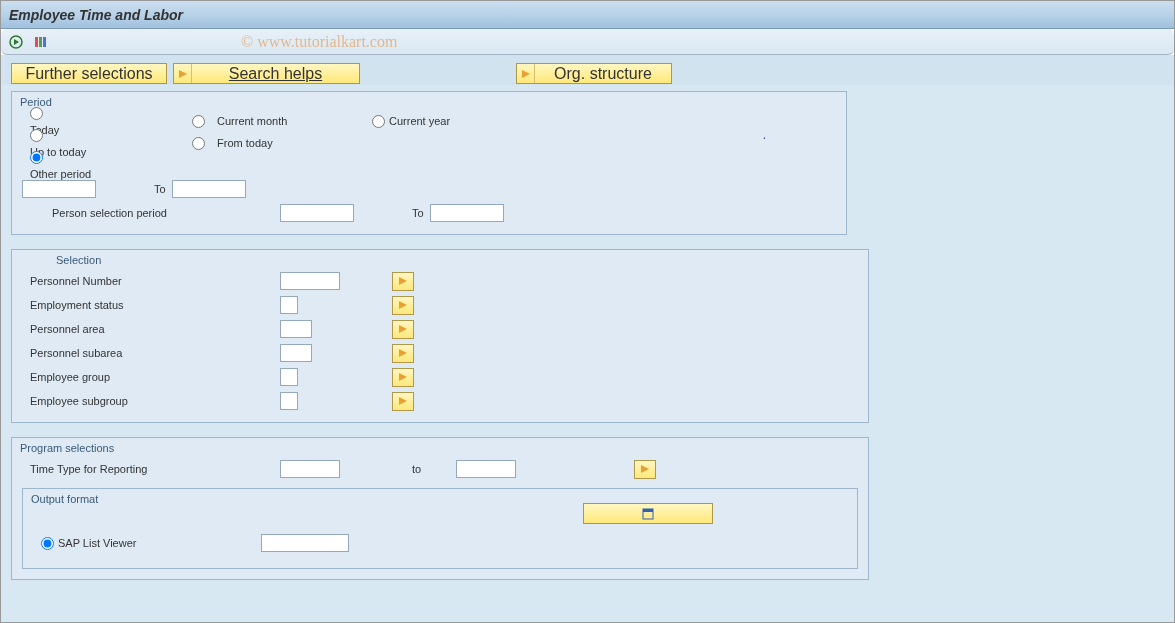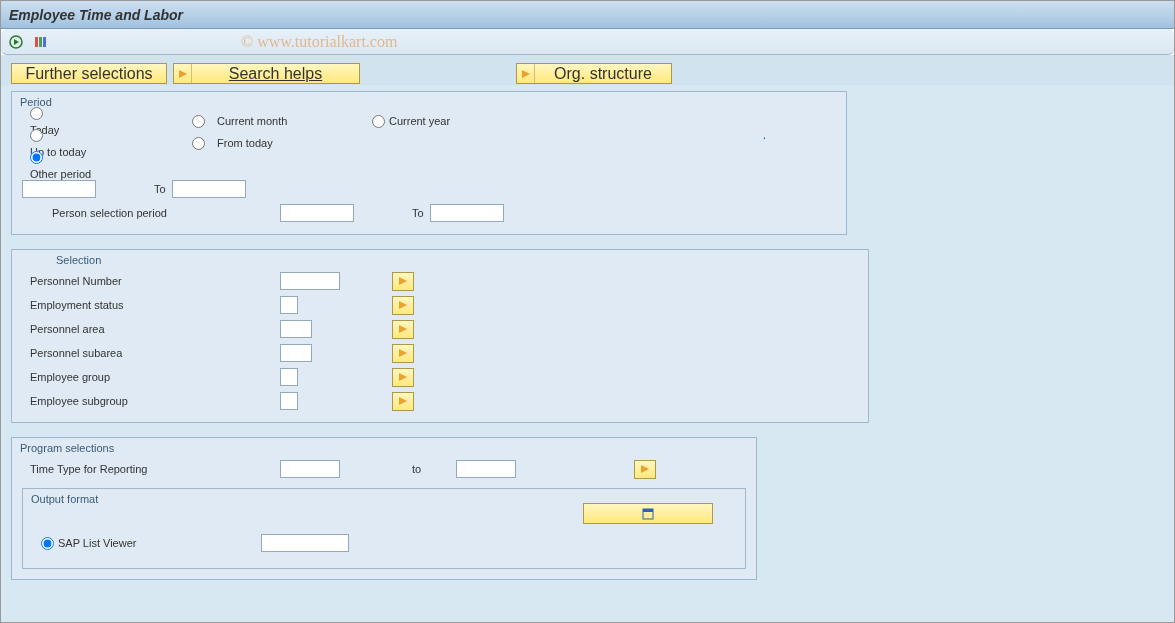--- a/index.html
+++ b/index.html
@@ -77,21 +77,21 @@
 .layout-btn {
   width:130px; height:21px; background:linear-gradient(to bottom,#fff7c2,#ffe87a);
   border:1px solid #b0984a; display:flex; align-items:center; justify-content:center;
   margin-left:550px; margin-bottom:8px; cursor:pointer;
 }
 
 input[type=radio]{ margin:0; width:13px; height:13px; }
 
 .group-period{ width:836px; }
 .group-selection{ width:858px; }
-.group-program{ width:746px; }
+.group-program{ width:858px; }
 .dot { position:absolute; right:80px; top:36px; font-size:12px; color:#2a4a9a; }
 </style>
 </head>
 <body>
 
 <div class="title-bar">
   <span>Employee Time and Labor</span>
 </div>
 
 <div class="toolbar">

